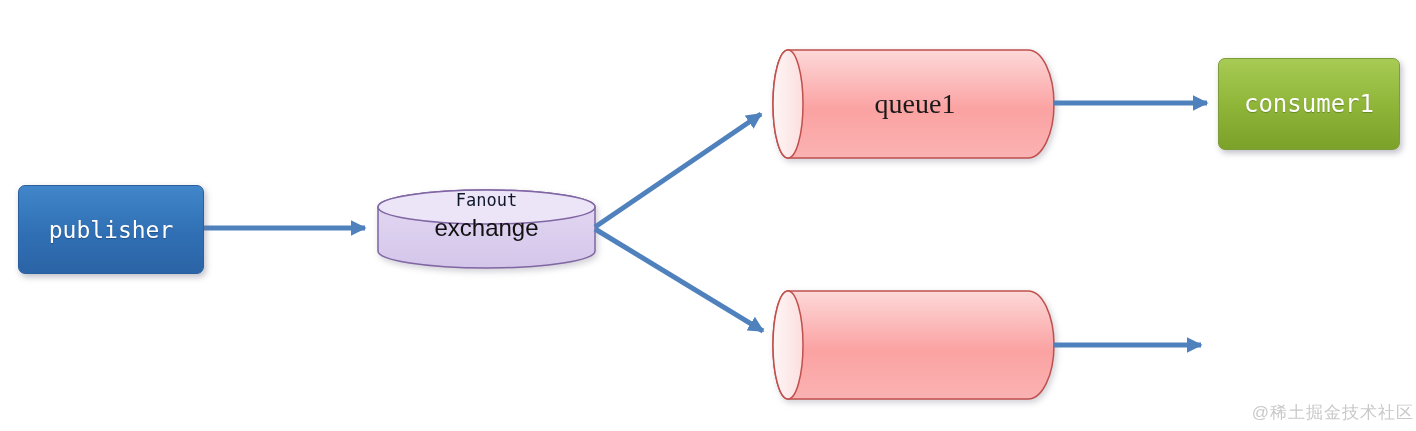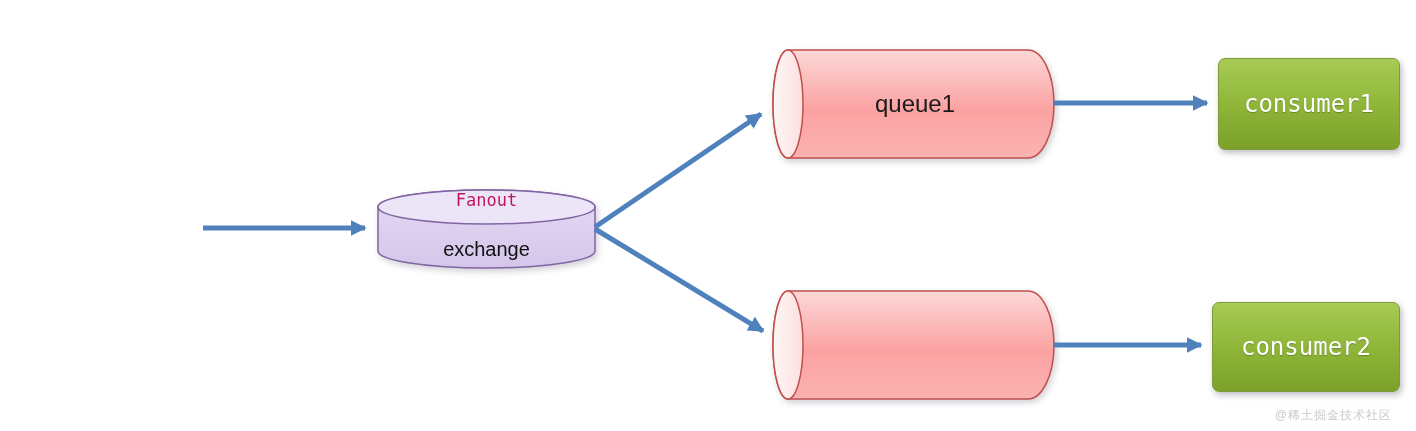--- a/index.html
+++ b/index.html
@@ -40,40 +40,40 @@
 
   .float-label {
     position: absolute;
     display: flex;
     align-items: center;
     justify-content: center;
     pointer-events: none;
   }
   .fanout-label {
     left: 378px; top: 189px; width: 217px; height: 22px;
-    font-size: 17px; color: #be185d;
+    font-size: 17px; color: #0f172a;
     font-family: "DejaVu Sans Mono", monospace;
   }
   .exchange-label {
-    left: 378px; top: 235px; width: 217px; height: 28px;
-    font-size: 20px; color: #111111;
+    left: 378px; top: 214px; width: 217px; height: 28px;
+    font-size: 24px; color: #111111;
     font-family: "Liberation Sans", sans-serif;
   }
   .queue-label {
     width: 230px; height: 30px; left: 800px;
-    font-size: 24px; color: #1a1a1a;
-    font-family: Liberation Sans, sans-serif;
+    font-size: 28px; color: #1a1a1a;
+    font-family: Liberation Serif, serif;
   }
   .queue-label.one { top: 89px; }
   .queue-label.two { top: 331px; }
 
   .watermark {
     position: absolute;
-    right: 24px; bottom: 7px;
-    font-size: 12px;
+    right: 2px; bottom: 7px;
+    font-size: 17px;
     color: #c9c9c9;
     font-family: "Liberation Sans", sans-serif;
     letter-spacing: 1px;
   }
   .shape-shadow { filter: drop-shadow(2px 3px 3px rgba(120,120,140,0.35)); }
 </style>
 </head>
 <body>
 
 <div id="canvas">
@@ -115,28 +115,28 @@
 
     <g stroke-width="5" fill="none">
       <path d="M 203 228 L 365 228" marker-end="url(#ah)" stroke="#4f81bd"></path>
       <path d="M 595 227 L 761 114" marker-end="url(#ah)" stroke="#4f81bd"></path>
       <path d="M 595 229 L 763 331" marker-end="url(#ah)" stroke="#4f81bd"></path>
       <path d="M 1053 103 L 1207 103" marker-end="url(#ah)" stroke="#4f81bd"></path>
       <path d="M 1053 345 L 1201 345" marker-end="url(#ah)" stroke="#4f81bd"></path>
     </g>
   </svg>
 
+  <div class="node-box publisher-box">
+    <span>publisher</span>
+  </div>
 
   <div class="node-box consumer-box one">
     <span>consumer1</span>
   </div>
 
-  <div class="node-box consumer-box two">
-    <span>consumer2</span>
-  </div>
 
   <div class="float-label fanout-label">Fanout</div>
   <div class="float-label exchange-label">exchange</div>
   <div class="float-label queue-label one">queue1</div>
 
   <div class="watermark">@稀土掘金技术社区</div>
 
 </div>
 
 </body></html>

